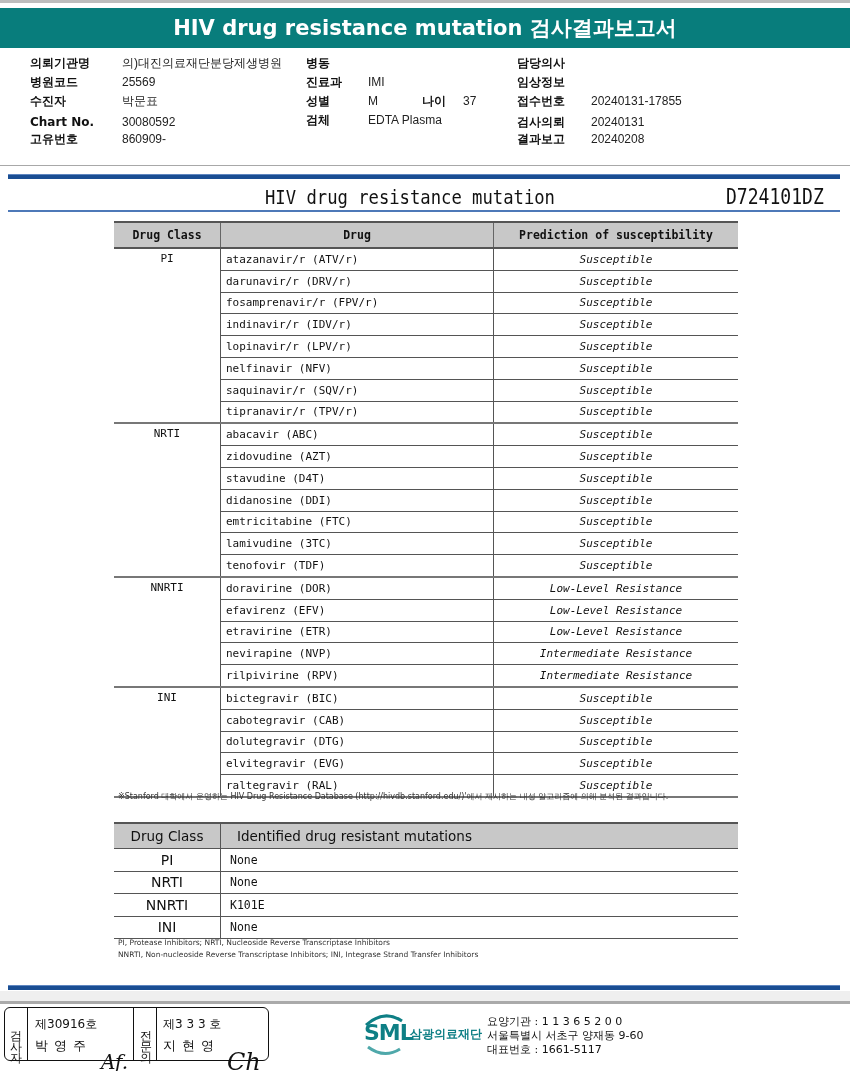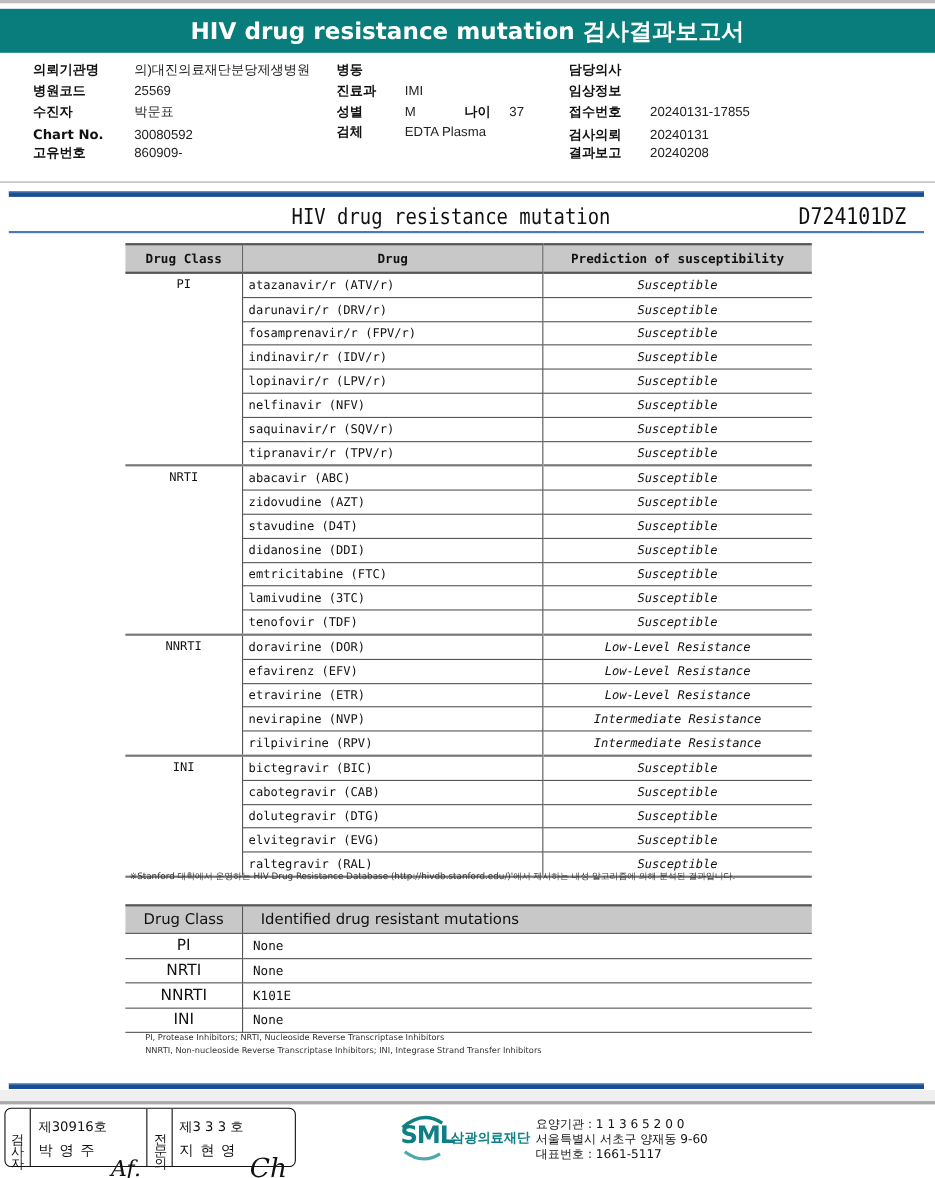--- a/index.html
+++ b/index.html
@@ -45,21 +45,21 @@
   .mut-table { position: absolute; left: 114px; top: 822px; width: 624px; font-family: "DejaVu Sans", sans-serif; }
   .mut-table th {
     background: #c8c8c8; height: 22px; font-weight: normal; font-size: 13.5px; text-align: left;
     border-top: 2px solid #555; border-bottom: 1px solid #555;
   }
   .mut-table th.cls { text-align: center; width: 104px; border-right: 1px solid #555; }
   .mut-table th.muts { padding-left: 16px; }
   .mut-table td { height: 21.5px; border-bottom: 1px solid #555; padding: 0; }
   .mut-table td.cls { text-align: center; font-size: 14px; border-right: 1px solid #555; }
   .mut-table td.val { padding-left: 9px; font-size: 11.5px; font-family: "DejaVu Sans Mono", monospace; }
-  .abbr { position: absolute; left: 118px; top: 937px; font-size: 7.5px; line-height: 12px; color: #333; font-family: "DejaVu Sans", sans-serif; margin-left: 14px; }
+  .abbr { position: absolute; left: 118px; top: 937px; font-size: 7.5px; line-height: 12px; color: #333; font-family: "DejaVu Sans", sans-serif; }
   .footer-bg { position: absolute; left: 0; top: 991px; width: 850px; height: 10px; background: #efefef; }
   .footer-line { position: absolute; left: 0; top: 1001px; width: 850px; height: 3px; background: #aaaaaa; }
   .sig-box {
     position: absolute; left: 4px; top: 1007px; width: 263px; height: 52px;
     border: 1px solid #111; border-radius: 6px; font-size: 12.5px;
   }
   .sig-cell { position: absolute; top: 0; height: 52px; }
   .vert { writing-mode: vertical-rl; text-orientation: upright; font-size: 12px; line-height: 14px; text-align: center; letter-spacing: -1px; }
   .vline { position: absolute; top: 0; width: 1px; height: 52px; background: #111; }
   .sig-no { position: absolute; top: 8px; font-size: 12px; }

